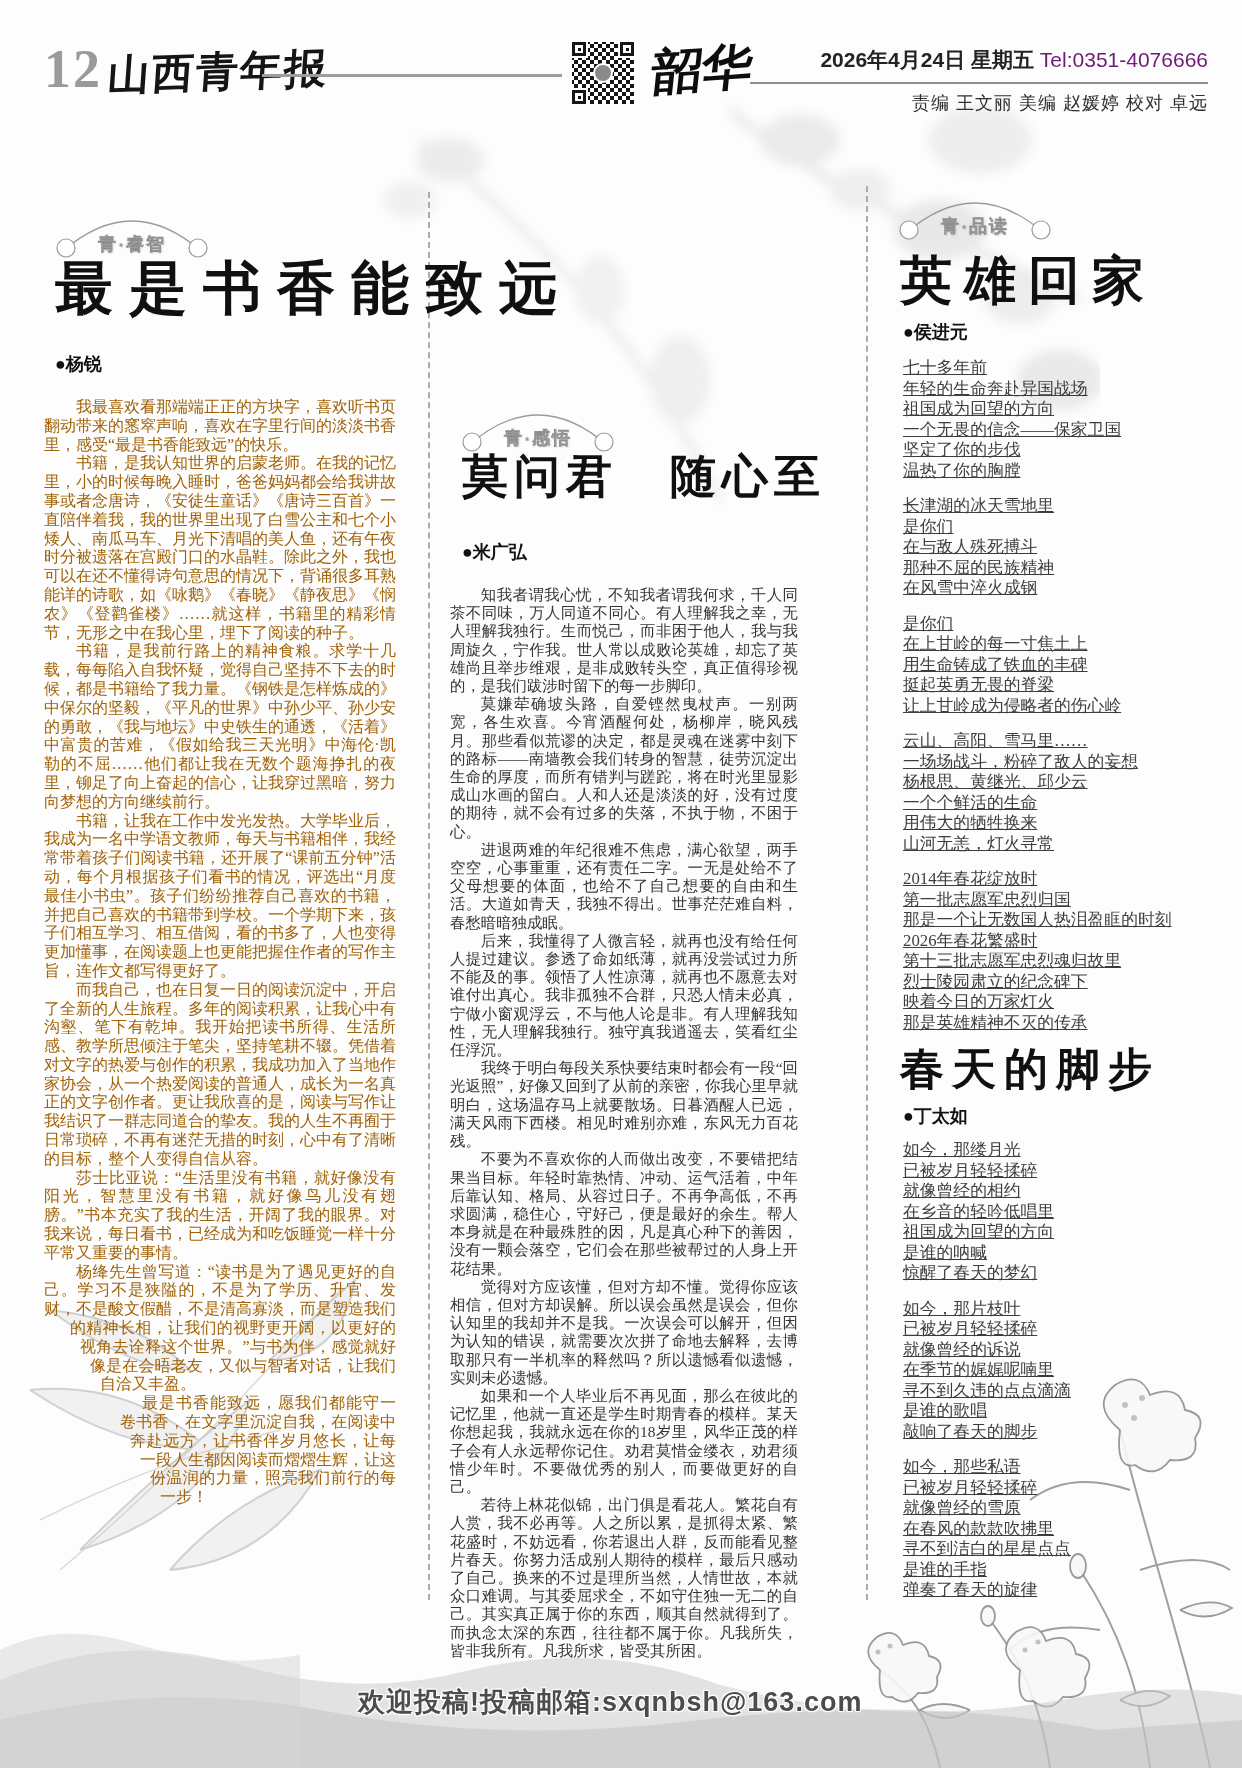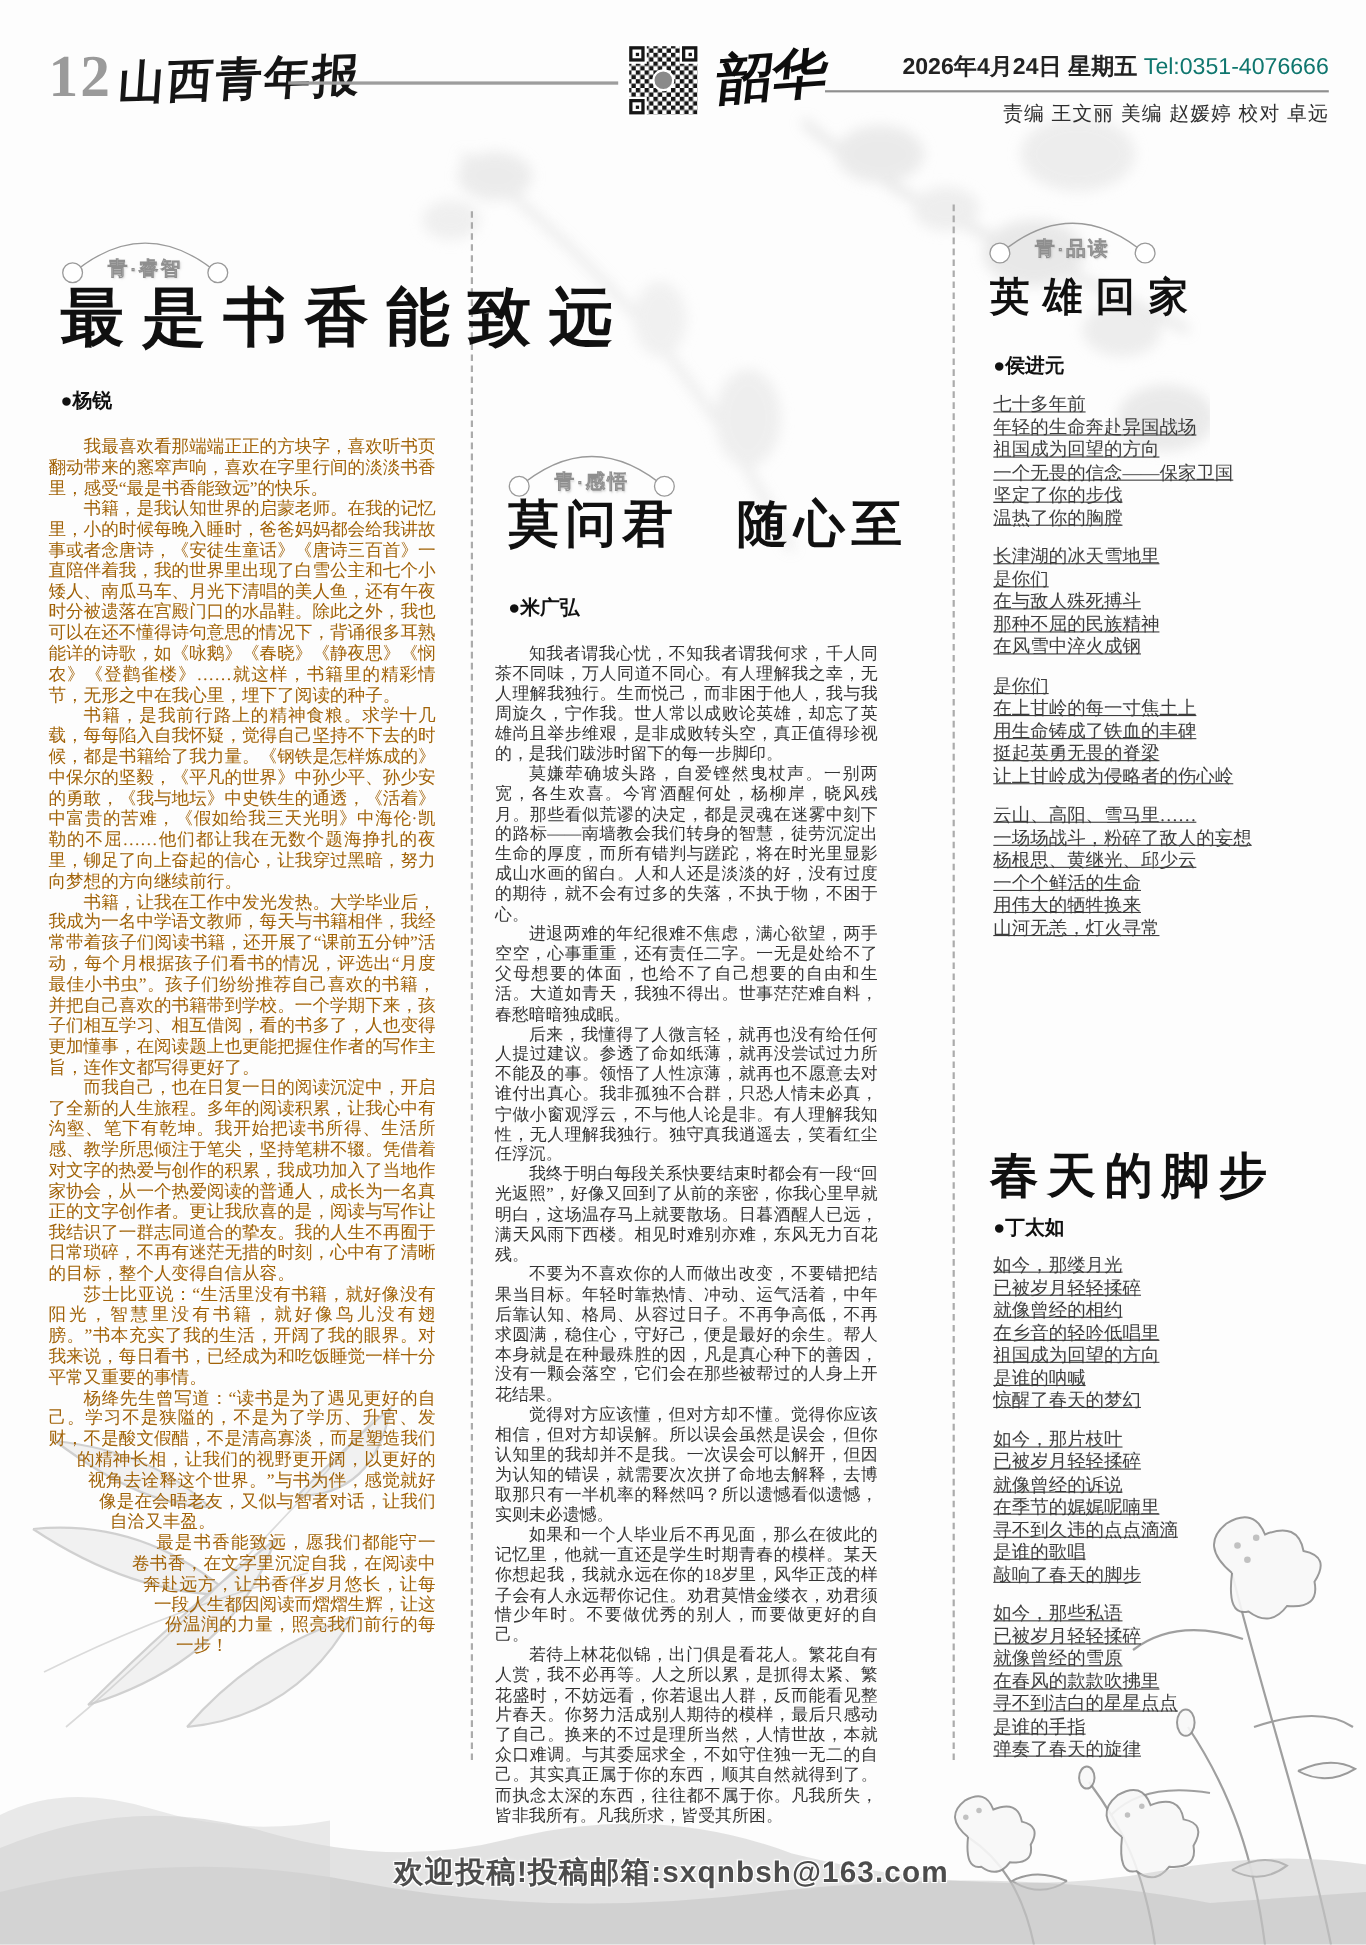--- a/index.html
+++ b/index.html
@@ -13,21 +13,21 @@
             font-family:"Liberation Serif",serif;letter-spacing:2px;}
   .masthead{position:absolute;left:108px;top:44px;font-size:42px;font-weight:900;color:#151515;
             transform:skewX(-6deg) rotate(-2deg);letter-spacing:2px;white-space:nowrap;}
   .rule-left{position:absolute;left:262px;top:74px;width:300px;height:3px;background:#9d9d9d;}
   .qr{position:absolute;left:570px;top:40px;width:66px;height:66px;}
   .section-logo{position:absolute;left:652px;top:36px;font-size:50px;font-weight:900;color:#0d0d0d;
             transform:skewX(-10deg) rotate(-4deg);letter-spacing:0px;white-space:nowrap;}
   .hdr-right{position:absolute;left:750px;top:46px;width:458px;text-align:right;
              font-family:"Liberation Sans",sans-serif;}
   .date-row{font-size:21px;font-weight:700;color:#222;white-space:nowrap;}
-  .date-row .tel{font-weight:400;color:#0f766e;}
+  .date-row .tel{font-weight:400;color:#701a75;}
   .rule-right{margin:8px 0 7px 0;height:2px;background:#8f8f8f;}
   .staff-row{font-size:18px;color:#2e2e2e;letter-spacing:1px;white-space:nowrap;}
 
   
   .badge{position:absolute;width:160px;height:58px;z-index:2;}
   .badge svg{position:absolute;left:0;top:0;}
   .badge-label{position:absolute;left:50%;top:26px;transform:translateX(-50%);
      font-family:"Liberation Sans",sans-serif;font-size:18px;font-weight:400;letter-spacing:2px;
      color:#fff;-webkit-text-stroke:1.1px #8e8e8e;
      text-shadow:1px 1px 2px rgba(130,130,130,.55);white-space:nowrap;}
@@ -248,21 +248,21 @@
   </div>
 
   <div class="badge" style="left:895px;top:188px;">
     <svg width="160" height="58" viewBox="0 0 160 58">
       <path d="M10 46 Q80 -16 150 46" stroke="#9a9a9a" stroke-width="1.2" fill="none"></path>
       <circle cx="14" cy="42" r="9" fill="#fff" stroke="#9a9a9a" stroke-width="1.2"></circle>
       <circle cx="146" cy="42" r="9" fill="#fff" stroke="#9a9a9a" stroke-width="1.2"></circle>
     </svg>
     <span class="badge-label">青·品读</span>
   </div>
-  <div class="art-title" style="left:900px;top:246px;font-size:36px;letter-spacing:12px;">英雄回家</div>
+  <div class="art-title" style="left:900px;top:246px;font-size:52px;letter-spacing:12px;">英雄回家</div>
   <div class="author" style="left:903px;top:320px;">●侯进元</div>
   <div class="poem" style="left:903px;top:358px;">
       <div class="stanza">
         <div class="pline">七十多年前</div>
         <div class="pline">年轻的生命奔赴异国战场</div>
         <div class="pline">祖国成为回望的方向</div>
         <div class="pline">一个无畏的信念——保家卫国</div>
         <div class="pline">坚定了你的步伐</div>
         <div class="pline">温热了你的胸膛</div>
       </div>
@@ -280,20 +280,30 @@
         <div class="pline">挺起英勇无畏的脊梁</div>
         <div class="pline">让上甘岭成为侵略者的伤心岭</div>
       </div>
       <div class="stanza">
         <div class="pline">云山、高阳、雪马里……</div>
         <div class="pline">一场场战斗，粉碎了敌人的妄想</div>
         <div class="pline">杨根思、黄继光、邱少云</div>
         <div class="pline">一个个鲜活的生命</div>
         <div class="pline">用伟大的牺牲换来</div>
         <div class="pline">山河无恙，灯火寻常</div>
+      </div>
+      <div class="stanza">
+        <div class="pline">2014年春花绽放时</div>
+        <div class="pline">第一批志愿军忠烈归国</div>
+        <div class="pline">那是一个让无数国人热泪盈眶的时刻</div>
+        <div class="pline">2026年春花繁盛时</div>
+        <div class="pline">第十三批志愿军忠烈魂归故里</div>
+        <div class="pline">烈士陵园肃立的纪念碑下</div>
+        <div class="pline">映着今日的万家灯火</div>
+        <div class="pline">那是英雄精神不灭的传承</div>
       </div>
     </div>
 
   <div class="art-title" style="left:900px;top:1040px;font-size:44px;letter-spacing:8px;">春天的脚步</div>
   <div class="author" style="left:903px;top:1104px;">●丁太如</div>
   <div class="poem" style="left:903px;top:1140px;">
       <div class="stanza">
         <div class="pline">如今，那缕月光</div>
         <div class="pline">已被岁月轻轻揉碎</div>
         <div class="pline">就像曾经的相约</div>

